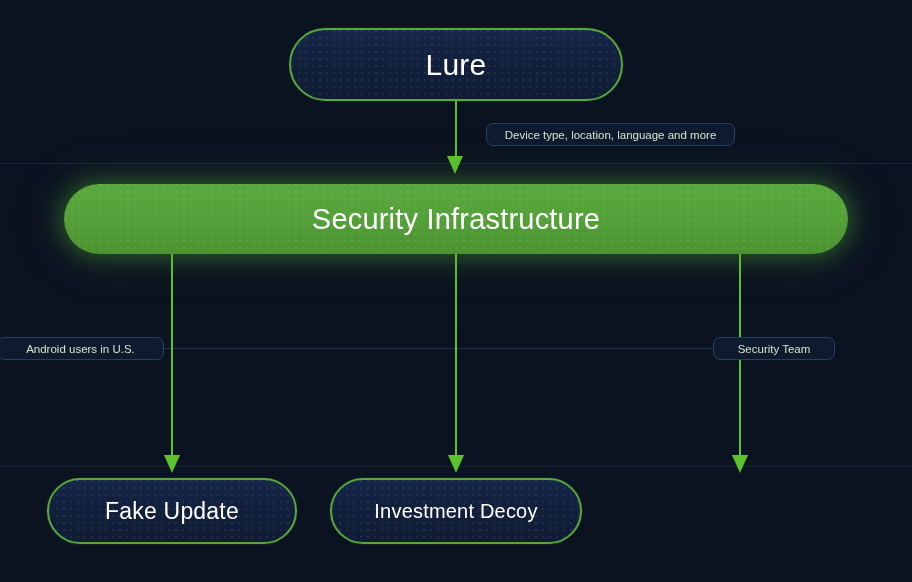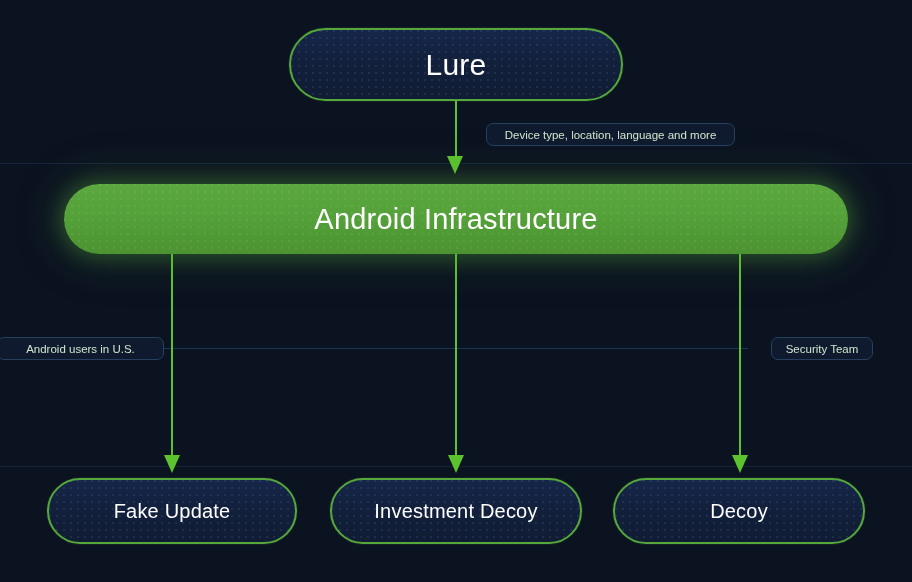--- a/index.html
+++ b/index.html
@@ -62,21 +62,21 @@
     background:
       radial-gradient(circle at 1px 1px, rgba(255,255,255,0.07) 1px, transparent 1.6px) 0 0 / 7px 7px,
       linear-gradient(180deg, #5aa83e 0%, #55a23a 40%, #4b9331 100%);
     box-shadow:
       0 0 18px 6px rgba(86,168,60,0.30),
       0 0 44px 14px rgba(86,168,60,0.13);
   }
 
   #node-lure       { left: 289px; top: 28px;  width: 334px; height: 73px;  font-size: 30px; }
   #node-cloaking   { left: 64px;  top: 184px; width: 784px; height: 70px;  font-size: 29px; }
-  #node-fake       { left: 47px;  top: 478px; width: 250px; height: 66px;  font-size: 20px; }
+  #node-fake       { left: 47px;  top: 478px; width: 250px; height: 66px;  font-size: 23px; }
   #node-investment { left: 330px; top: 478px; width: 252px; height: 66px;  font-size: 20px; }
   #node-decoy      { left: 613px; top: 478px; width: 252px; height: 66px;  font-size: 20px; }
 
   
   .edge-label {
     position: absolute;
     box-sizing: border-box;
     display: flex;
     align-items: center;
     justify-content: center;
@@ -86,21 +86,21 @@
     color: #cfe6cd;
     font-size: 11.5px;
     height: 23px;
     white-space: nowrap;
     padding: 0 12px;
   }
 
   #label-device   { left: 470px; top: 123px; width: 249px; margin-left: 16px; }
   #label-windows  { left: -3px;  top: 337px; width: 167px; }
   #label-android  { left: 469px; top: 377px; width: 160px; }
-  #label-security { left: 771px; top: 337px; width: 102px; }
+  #label-security { left: 713px; top: 337px; width: 122px; }
 
   
   .vline {
     position: absolute;
     width: 2px;
     background: #5cc22e;
   }
   .arrowhead {
     position: absolute;
     width: 0;
@@ -129,34 +129,31 @@
   <div class="arrowhead" style="left:448px; top:455px;"></div>
 
   <div class="vline" style="left:739px; top:254px; height:203px;"></div>
   <div class="arrowhead" style="left:732px; top:455px;"></div>
 
   <div id="node-lure" class="node node-dark">
     <span>Lure</span>
   </div>
 
   <div id="node-cloaking" class="node node-green">
-    <span>Android Infrastructure</span>
+    <span>Security Infrastructure</span>
   </div>
 
   <div id="node-fake" class="node node-dark">
     <span>Fake Update</span>
   </div>
 
   <div id="node-investment" class="node node-dark">
     <span>Investment Decoy</span>
   </div>
 
-  <div id="node-decoy" class="node node-dark">
-    <span>Decoy</span>
-  </div>
 
   <div id="label-device" class="edge-label">
     <span>Device type, location, language and more</span>
   </div>
 
   <div id="label-windows" class="edge-label">
     <span>Android users in U.S.</span>
   </div>
 
 

